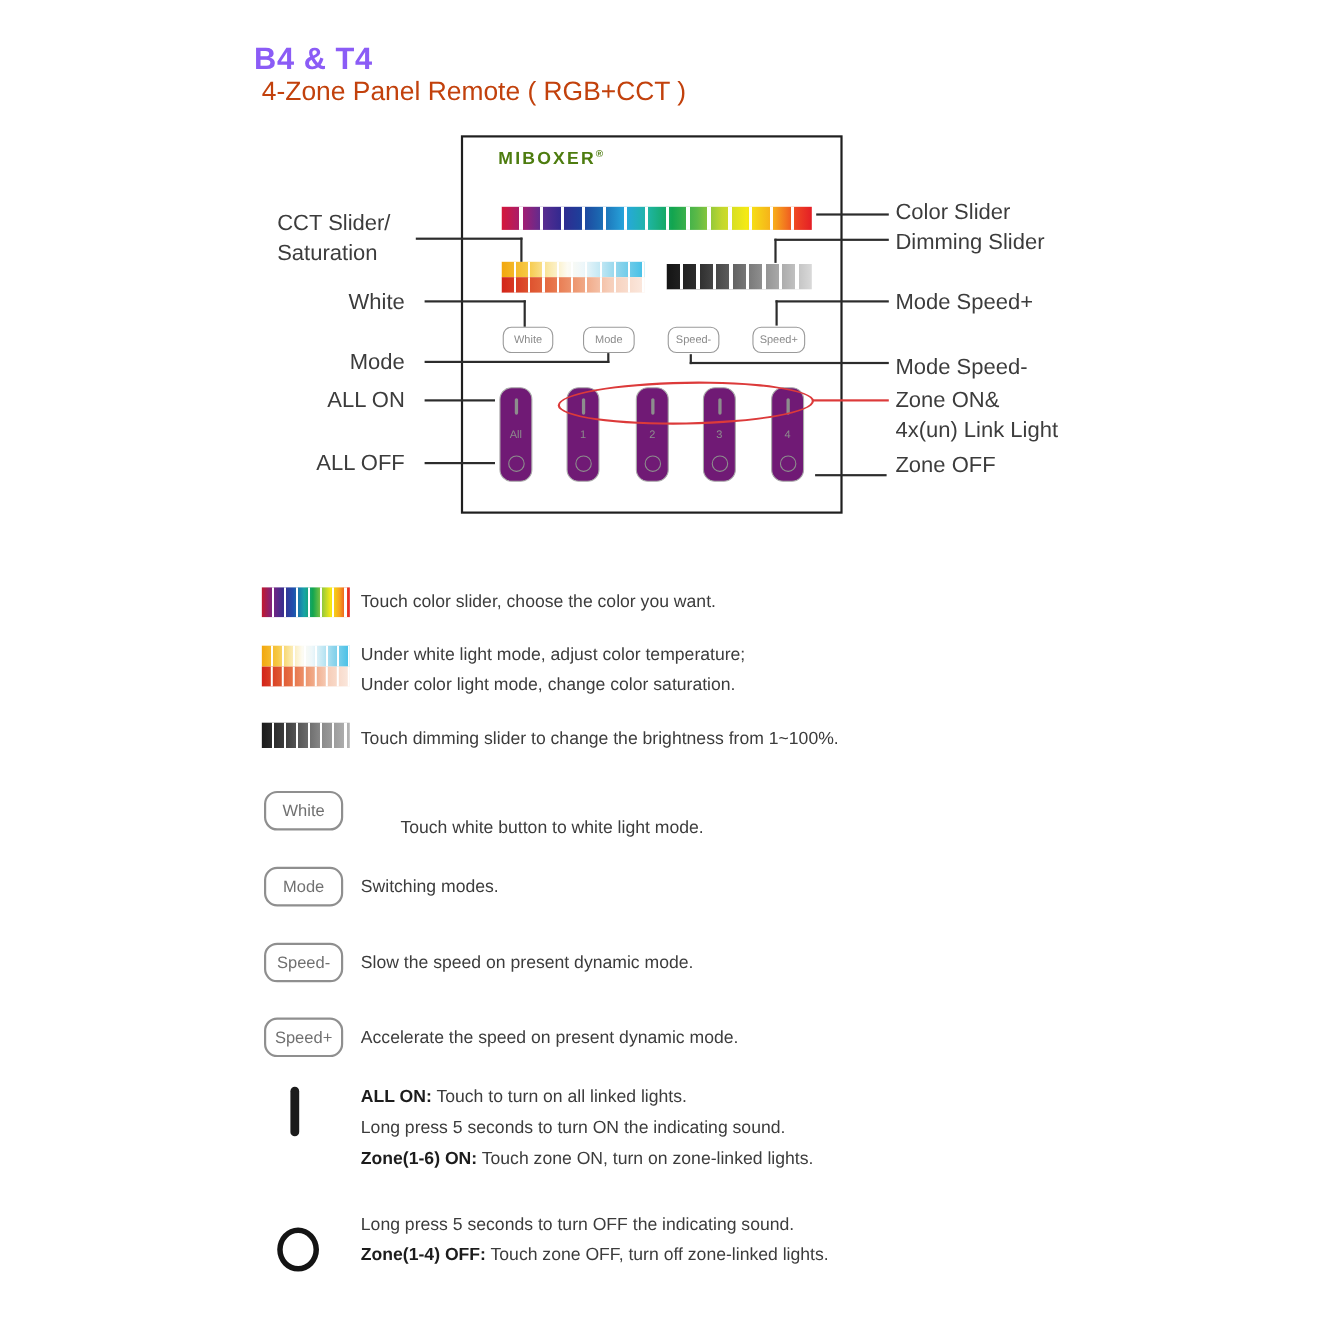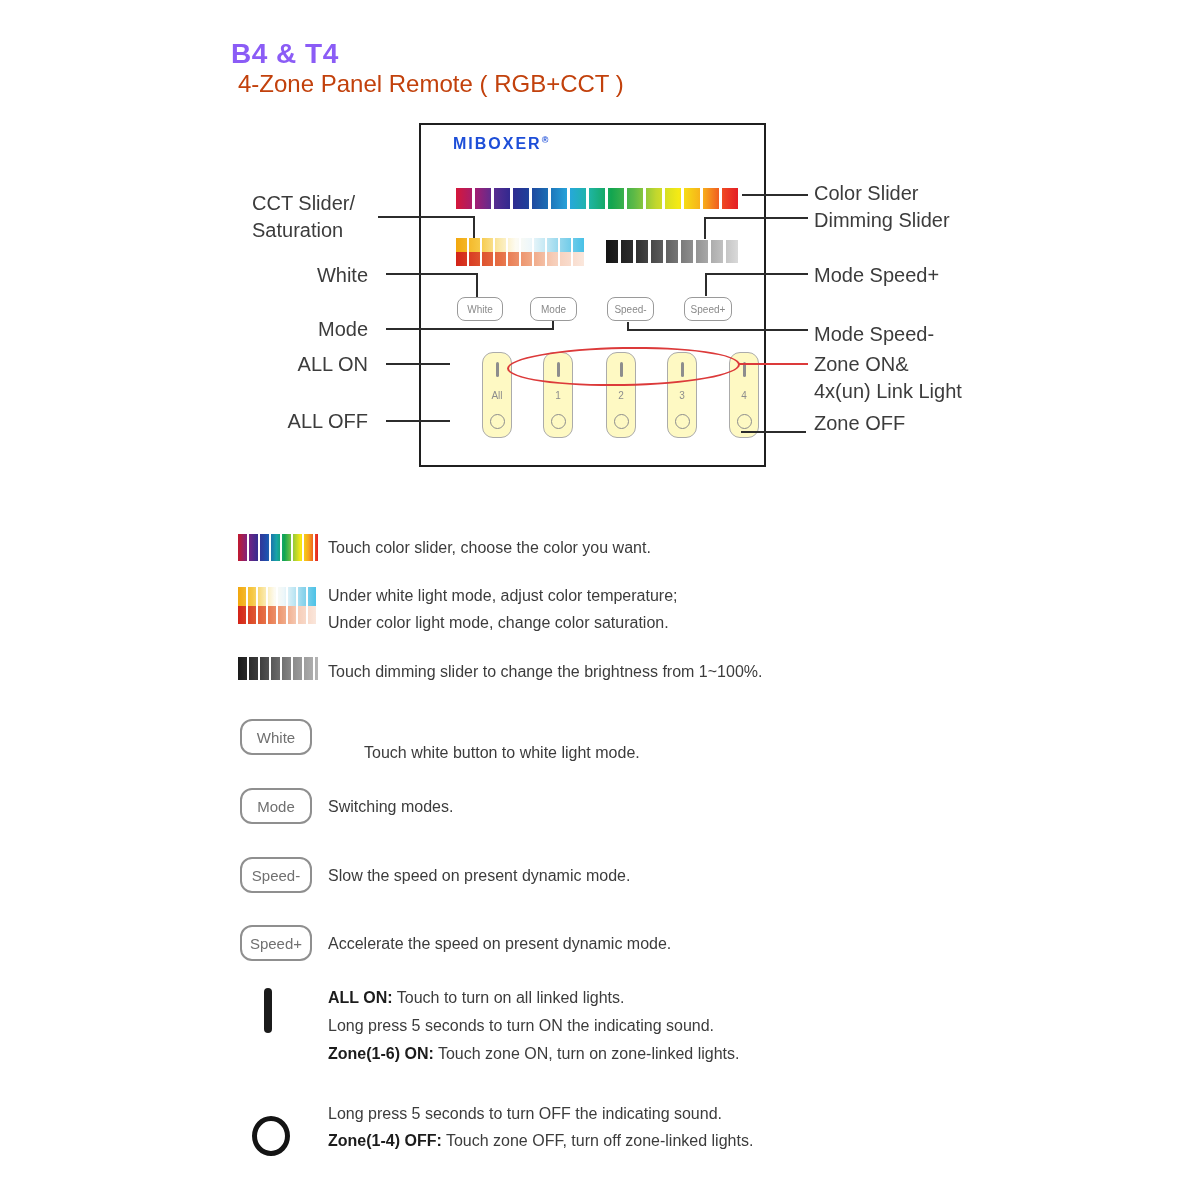--- a/index.html
+++ b/index.html
@@ -4,21 +4,21 @@
 <style>
   html,body{margin:0;padding:0;background:#ffffff;}
   body{width:1200px;height:1200px;position:relative;overflow:hidden;
        font-family:"Liberation Sans","DejaVu Sans",sans-serif;color:#3e3e3e;}
   .abs{position:absolute;}
   
   .title{left:231px;top:38px;font-size:28px;font-weight:700;color:#8b5cf6;letter-spacing:.5px;}
   .subtitle{left:238px;top:70px;font-size:24px;font-weight:400;color:#c2410c;}
   
   .panel{left:419px;top:123px;width:347px;height:344px;border:2px solid #1f1f1f;box-sizing:border-box;background:#fff;}
-  .brand{left:453px;top:135px;font-size:16px;font-weight:700;letter-spacing:2px;color:#1d4ed8;}
+  .brand{left:453px;top:135px;font-size:16px;font-weight:700;letter-spacing:2px;color:#4d7c0f;}
   .brand sup{font-size:9px;letter-spacing:0;}
   .slider{box-sizing:border-box;}
   .color-slider{left:456px;top:188px;width:282px;height:21px;
     background:
       repeating-linear-gradient(90deg,transparent 0 16px,#ffffff 16px 19px),
       linear-gradient(90deg,#d5173a 0%,#a01e74 7%,#5b2d90 13%,#33298f 19%,#1f3d99 25%,#1b6ab2 32%,#27a7dd 40%,#1fb5a5 47%,#12a550 55%,#5cb947 63%,#c2d72e 71%,#f5ea14 79%,#f7a81b 88%,#ee4423 95%,#e41e26 100%);}
   .cct-slider{left:456px;top:238px;width:130px;height:28px;}
   .cct-top{width:100%;height:14px;
     background:
       repeating-linear-gradient(90deg,transparent 0 11px,#ffffff 11px 13px),
@@ -31,21 +31,21 @@
     background:
       repeating-linear-gradient(90deg,transparent 0 12px,#ffffff 12px 15px),
       linear-gradient(90deg,#141414 0%,#2e2e2e 22%,#555555 40%,#7d7d7d 58%,#a5a5a5 76%,#d9d9d9 100%);}
   
   .pbtn{height:24px;border:1.5px solid #9a9a9a;border-radius:8px;box-sizing:border-box;
         display:flex;align-items:center;justify-content:center;
         font-size:10px;color:#8a8a8a;background:#fff;}
   
   .zone{width:30px;height:86px;border:1.5px solid #ababab;border-radius:11px;box-sizing:border-box;
         display:flex;flex-direction:column;align-items:center;justify-content:space-between;
-        padding:9px 0 8px 0;background:#fef9c3;margin-left:28px;}
+        padding:9px 0 8px 0;background:#701a75;}
   .zbar{width:3px;height:15px;background:#8d8d8d;border-radius:2px;}
   .zlabel{font-size:10px;color:#8d8d8d;}
   .zcircle{width:15px;height:15px;border:1.5px solid #8d8d8d;border-radius:50%;box-sizing:border-box;}
   .ellipse{left:507px;top:347px;width:233px;height:39px;border:2px solid #dc3a3a;border-radius:50%;
            box-sizing:border-box;transform:rotate(-1deg);}
   
   .ln{height:2px;background:#2c2c2c;}
   .lnv{width:2px;background:#2c2c2c;}
   .red{background:#dc3a3a;}
   

